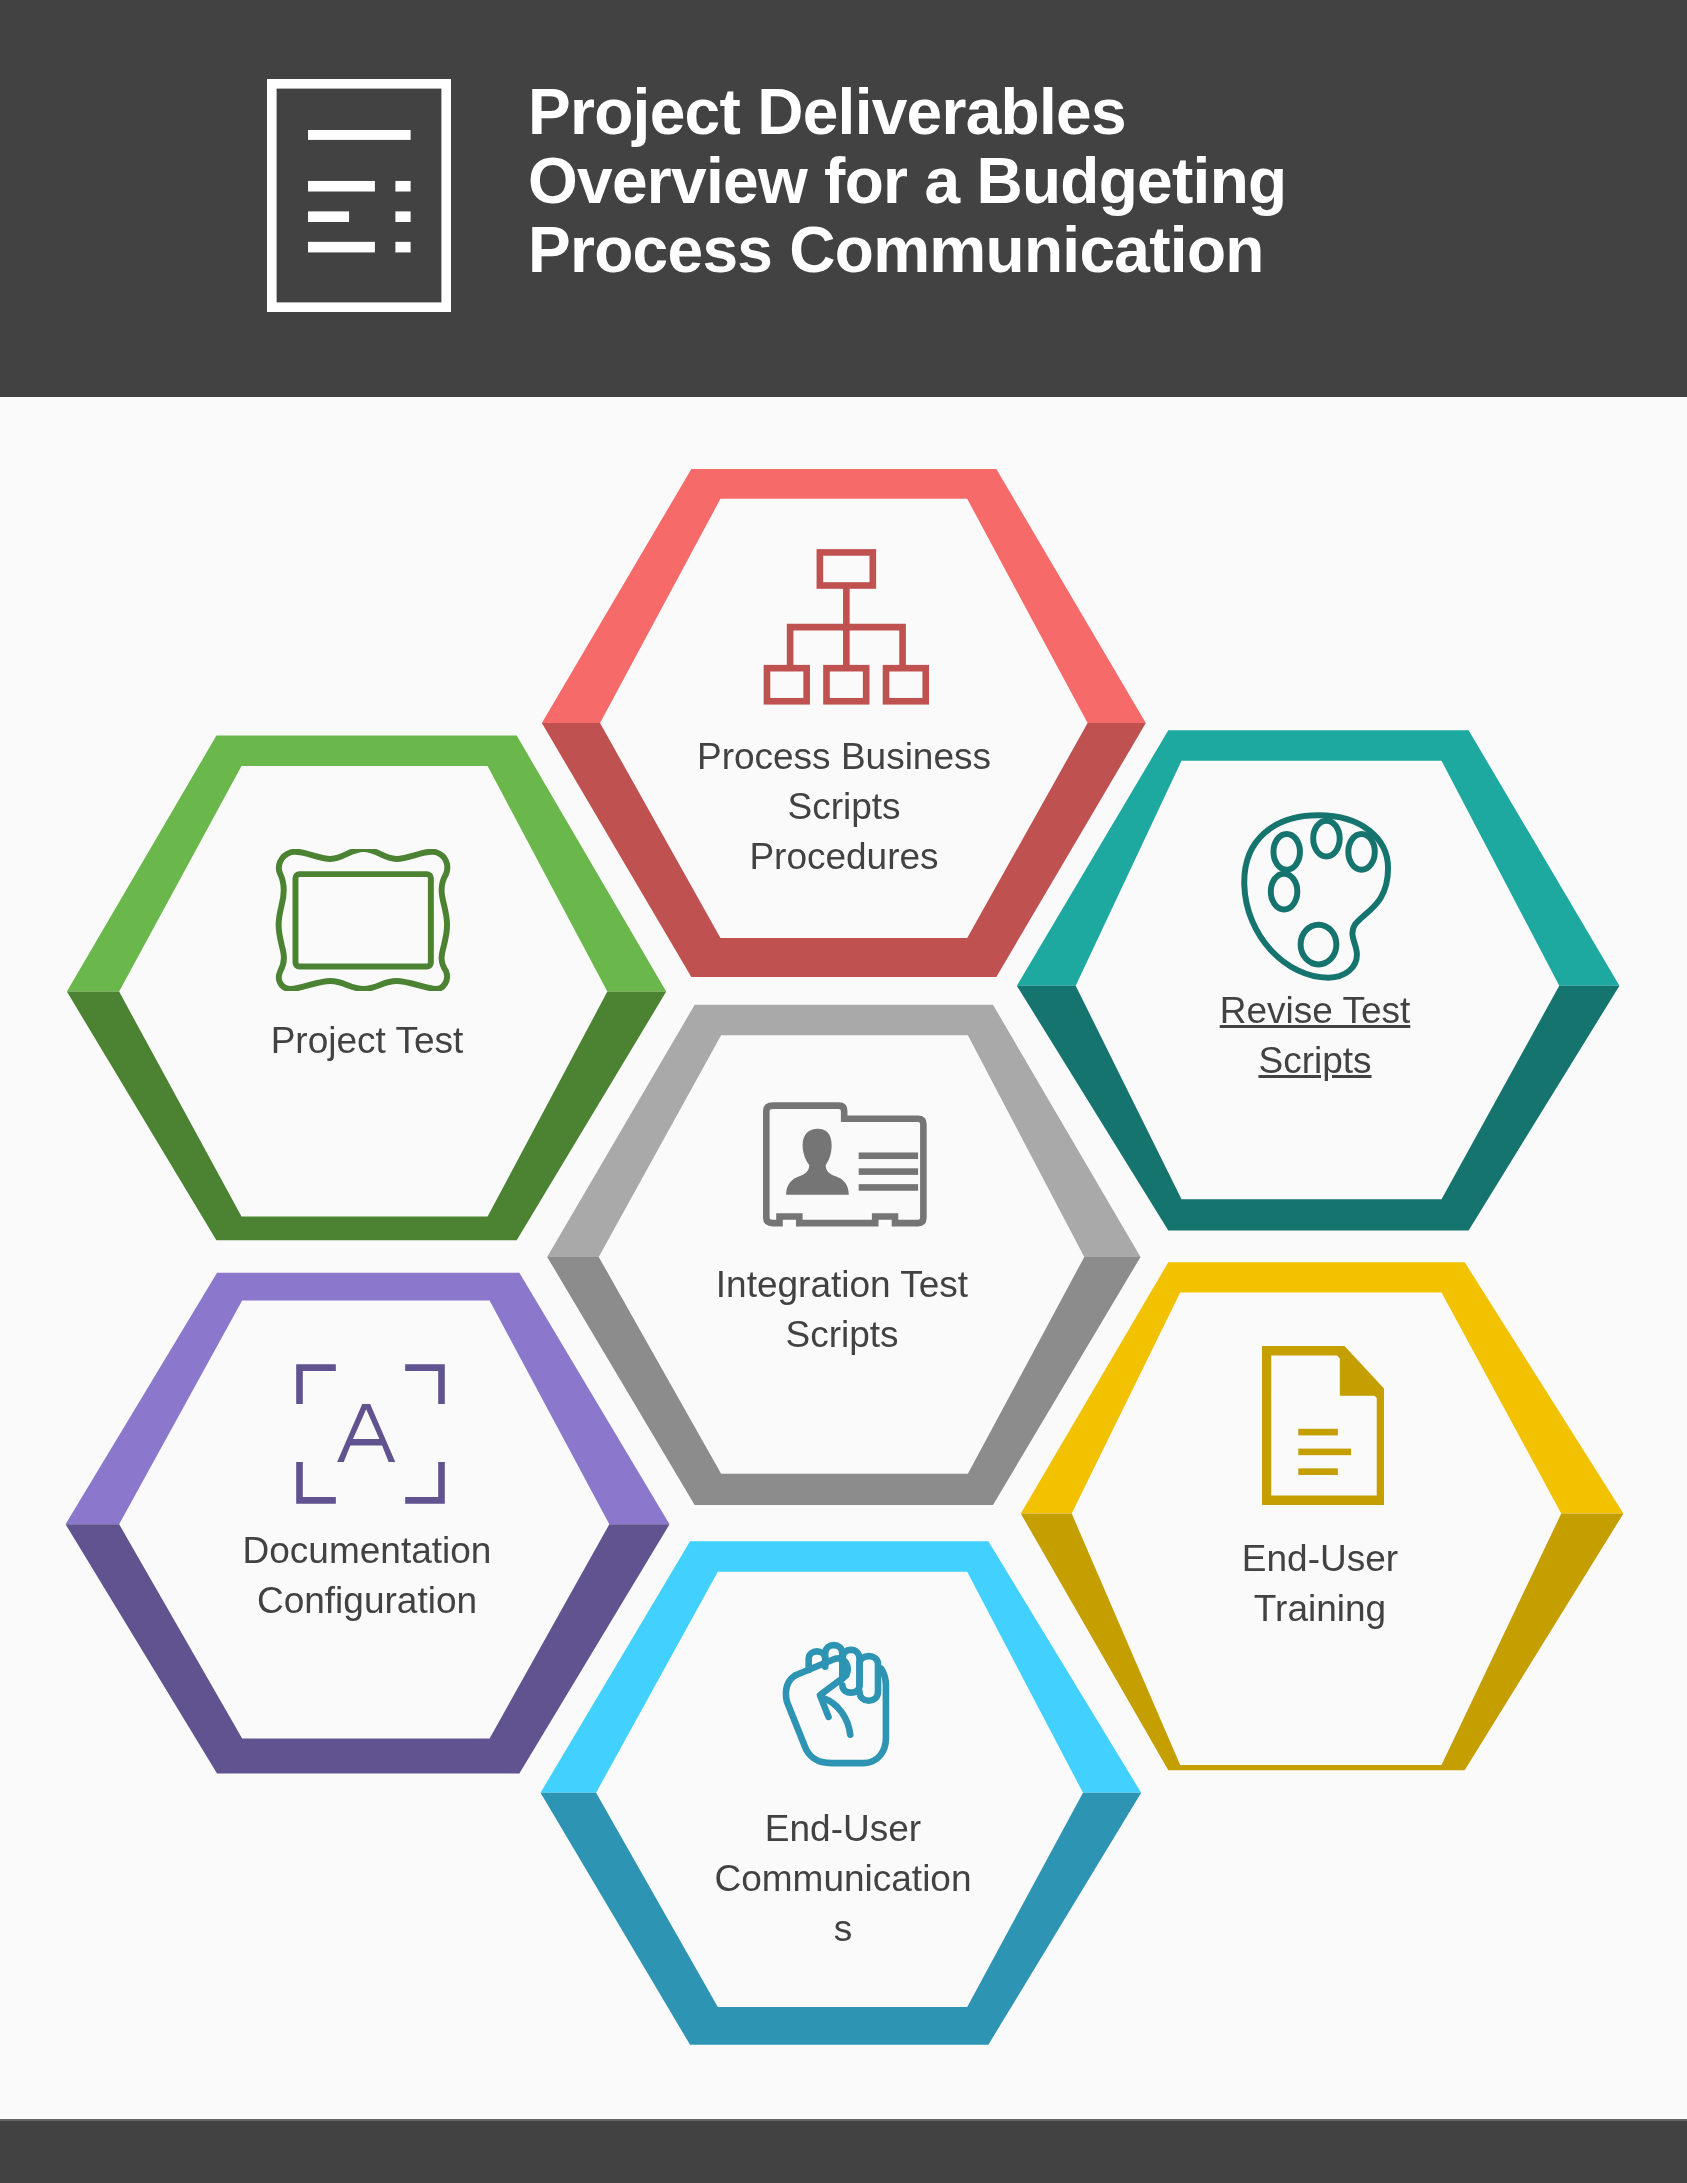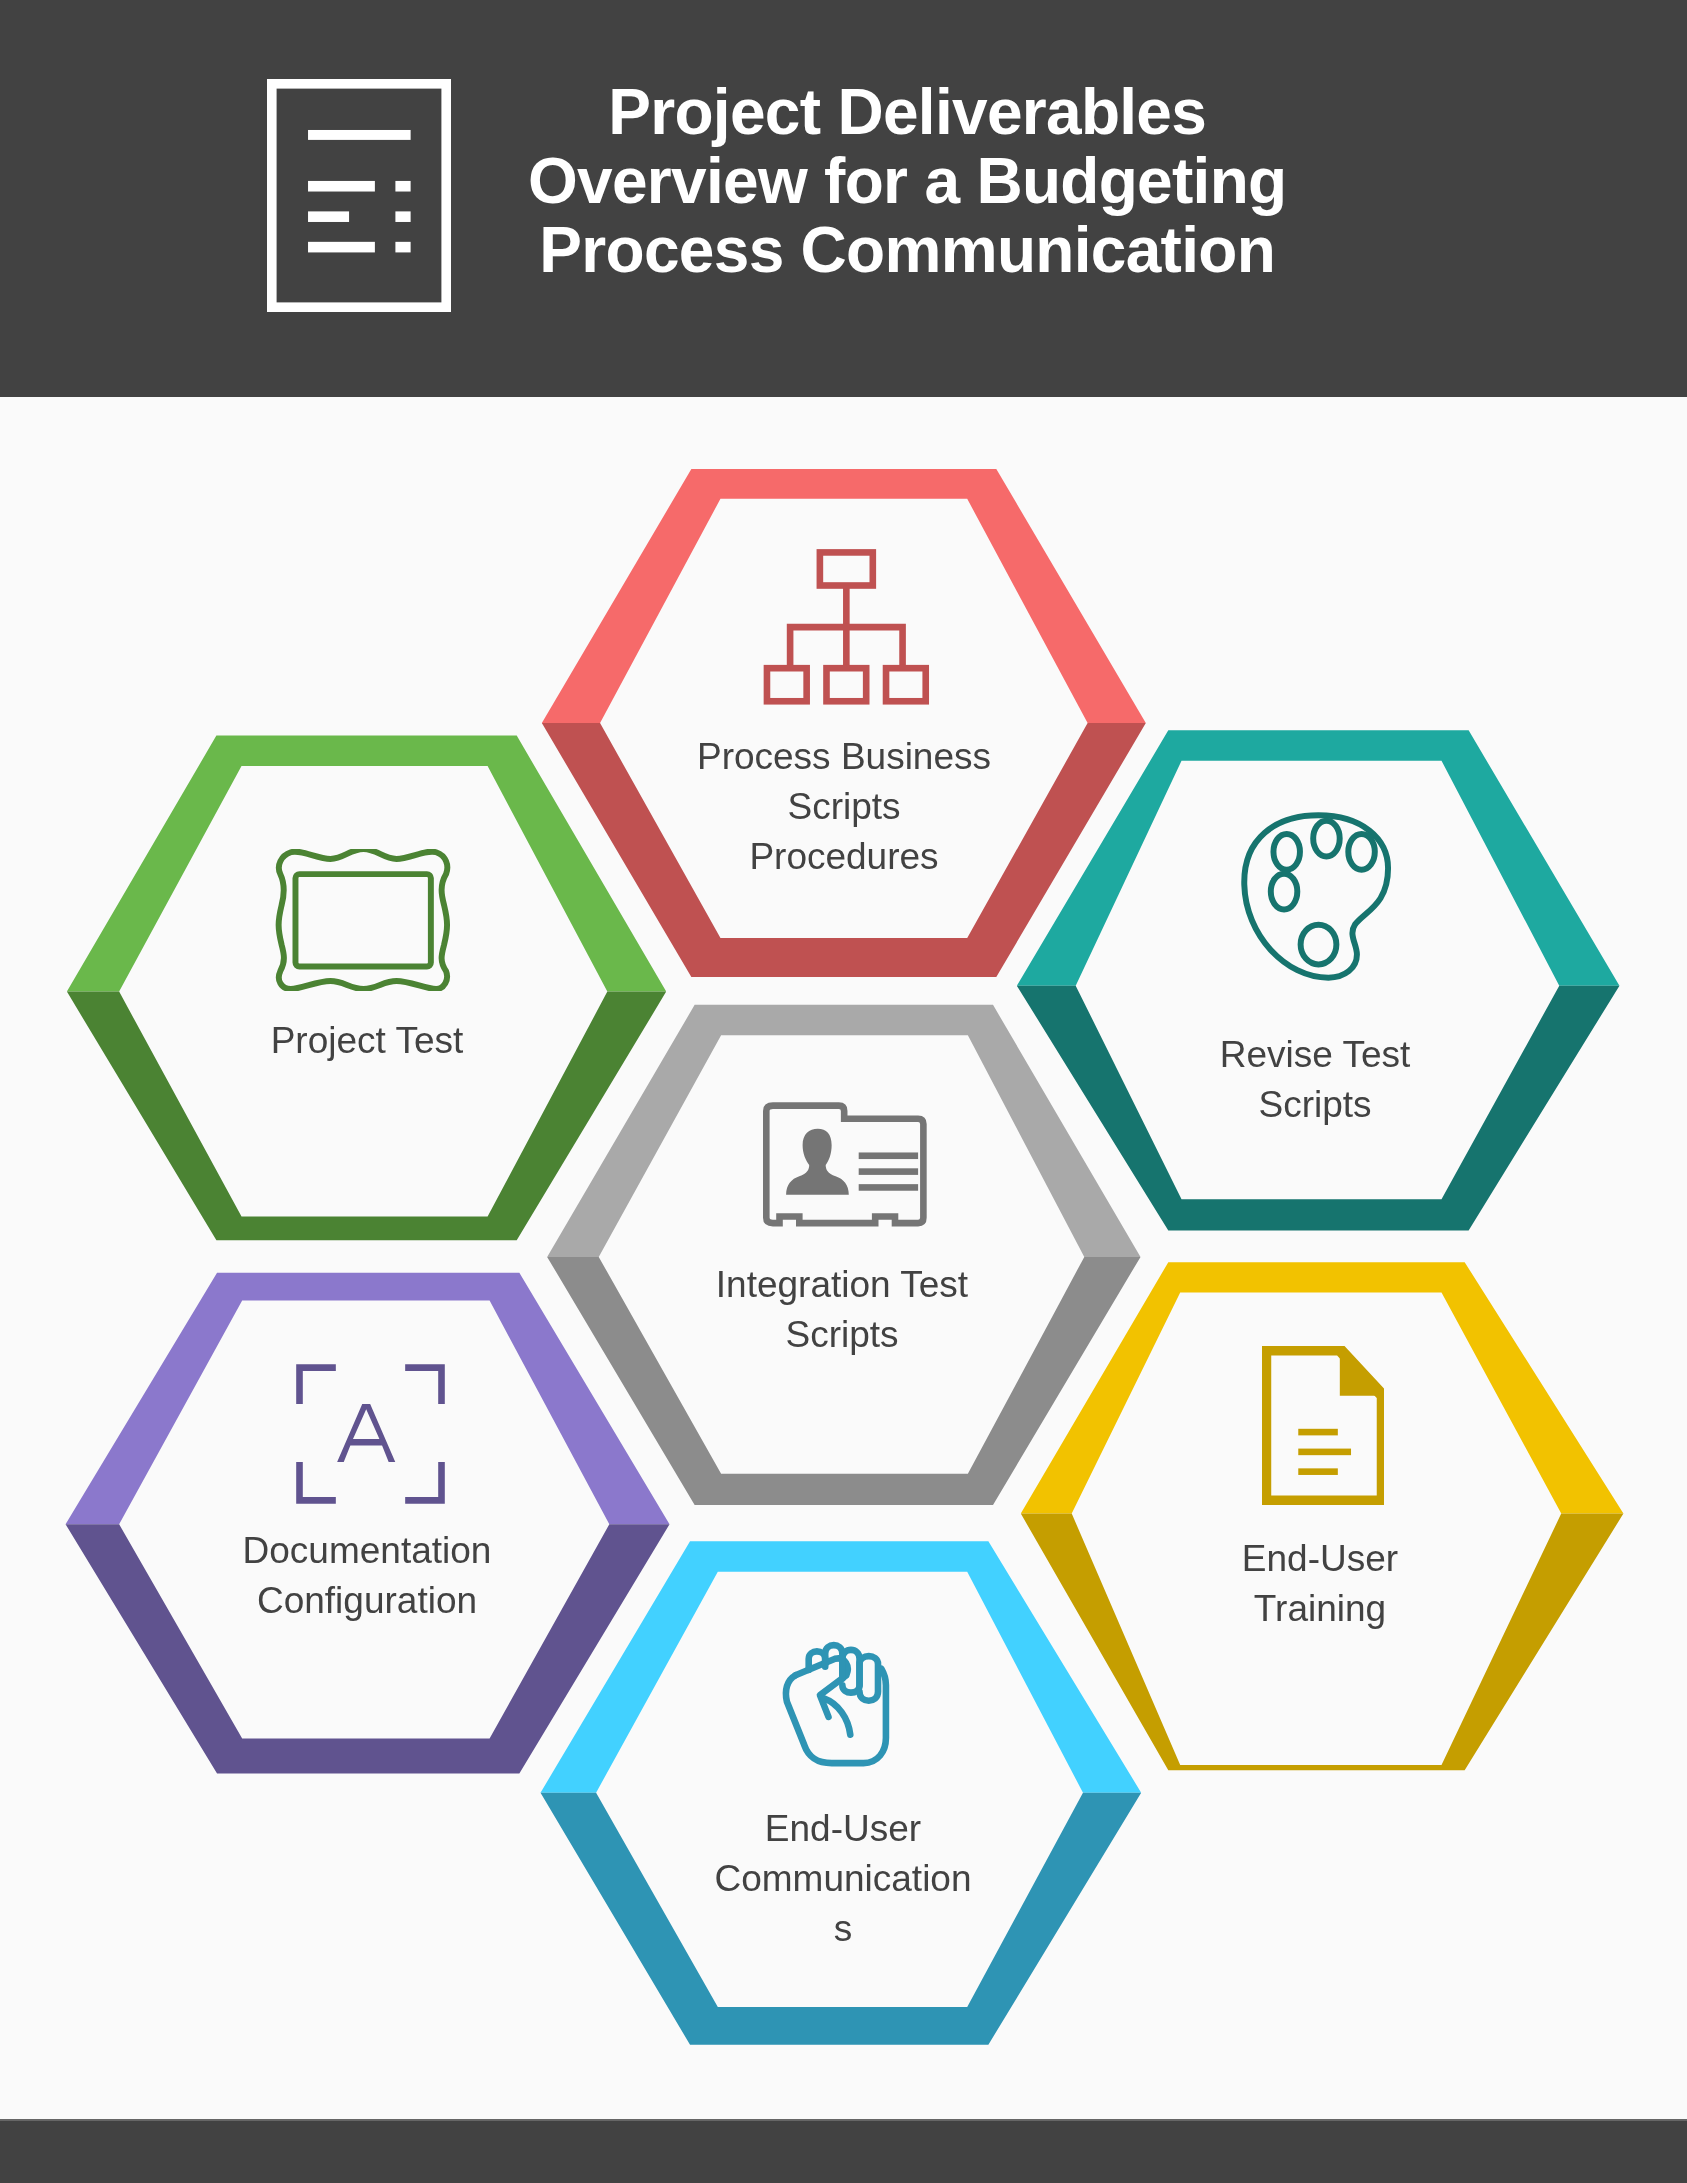--- a/index.html
+++ b/index.html
@@ -1,19 +1,19 @@
 <!DOCTYPE html>
 <html style="font-size:10.6px"><head>
 <meta charset="utf-8">
 <style>
   html,body{margin:0;padding:0;}
   body{width:1687px;height:2183px;background:#fafafa;position:relative;overflow:hidden;font-family:"Liberation Sans","DejaVu Sans",sans-serif;}
   .header{position:absolute;left:0;top:0;width:1687px;height:397px;background:#424242;}
   .header-icon{position:absolute;left:267px;top:79px;width:184px;height:233px;}
-  .title{position:absolute;left:528px;top:78px;color:#ffffff;font-family:"Liberation Sans","DejaVu Sans",sans-serif;font-weight:bold;font-size:64px;line-height:69px;letter-spacing:-0.7px;text-align:center;}
+  .title{position:absolute;left:528px;top:78px;color:#ffffff;font-family:"Liberation Sans","DejaVu Sans",sans-serif;font-weight:bold;font-size:64px;line-height:69px;letter-spacing:-0.7px;}
   .title div{white-space:nowrap;}
   .footer{position:absolute;left:0;top:2119px;width:1687px;height:64px;background:#424242;border-top:2px solid #666;}
   .hexes{position:absolute;left:0;top:0;width:1687px;height:2183px;}
   .hex-label{position:absolute;width:344px;text-align:center;color:#424242;font-family:"Liberation Sans","DejaVu Sans",sans-serif;font-size:37px;line-height:50px;}
   .hex-label div{white-space:nowrap;}
   .icon{position:absolute;}
 </style>
 </head>
 <body>
 
@@ -143,21 +143,21 @@
 </svg>
 
 <div class="hex-label" style="left:672px;top:732px;">
   <div>Process Business</div>
   <div>Scripts</div>
   <div>Procedures</div>
 </div>
 <div class="hex-label" style="left:195px;top:1016px;">
   <div>Project Test</div>
 </div>
-<div class="hex-label" style="left:1143px;top:1030px;">
+<div class="hex-label" style="left:1143px;top:986px;text-decoration:underline;">
   <div>Revise Test</div>
   <div>Scripts</div>
 </div>
 <div class="hex-label" style="left:670px;top:1260px;">
   <div>Integration Test</div>
   <div>Scripts</div>
 </div>
 <div class="hex-label" style="left:195px;top:1526px;">
   <div>Documentation</div>
   <div>Configuration</div>

